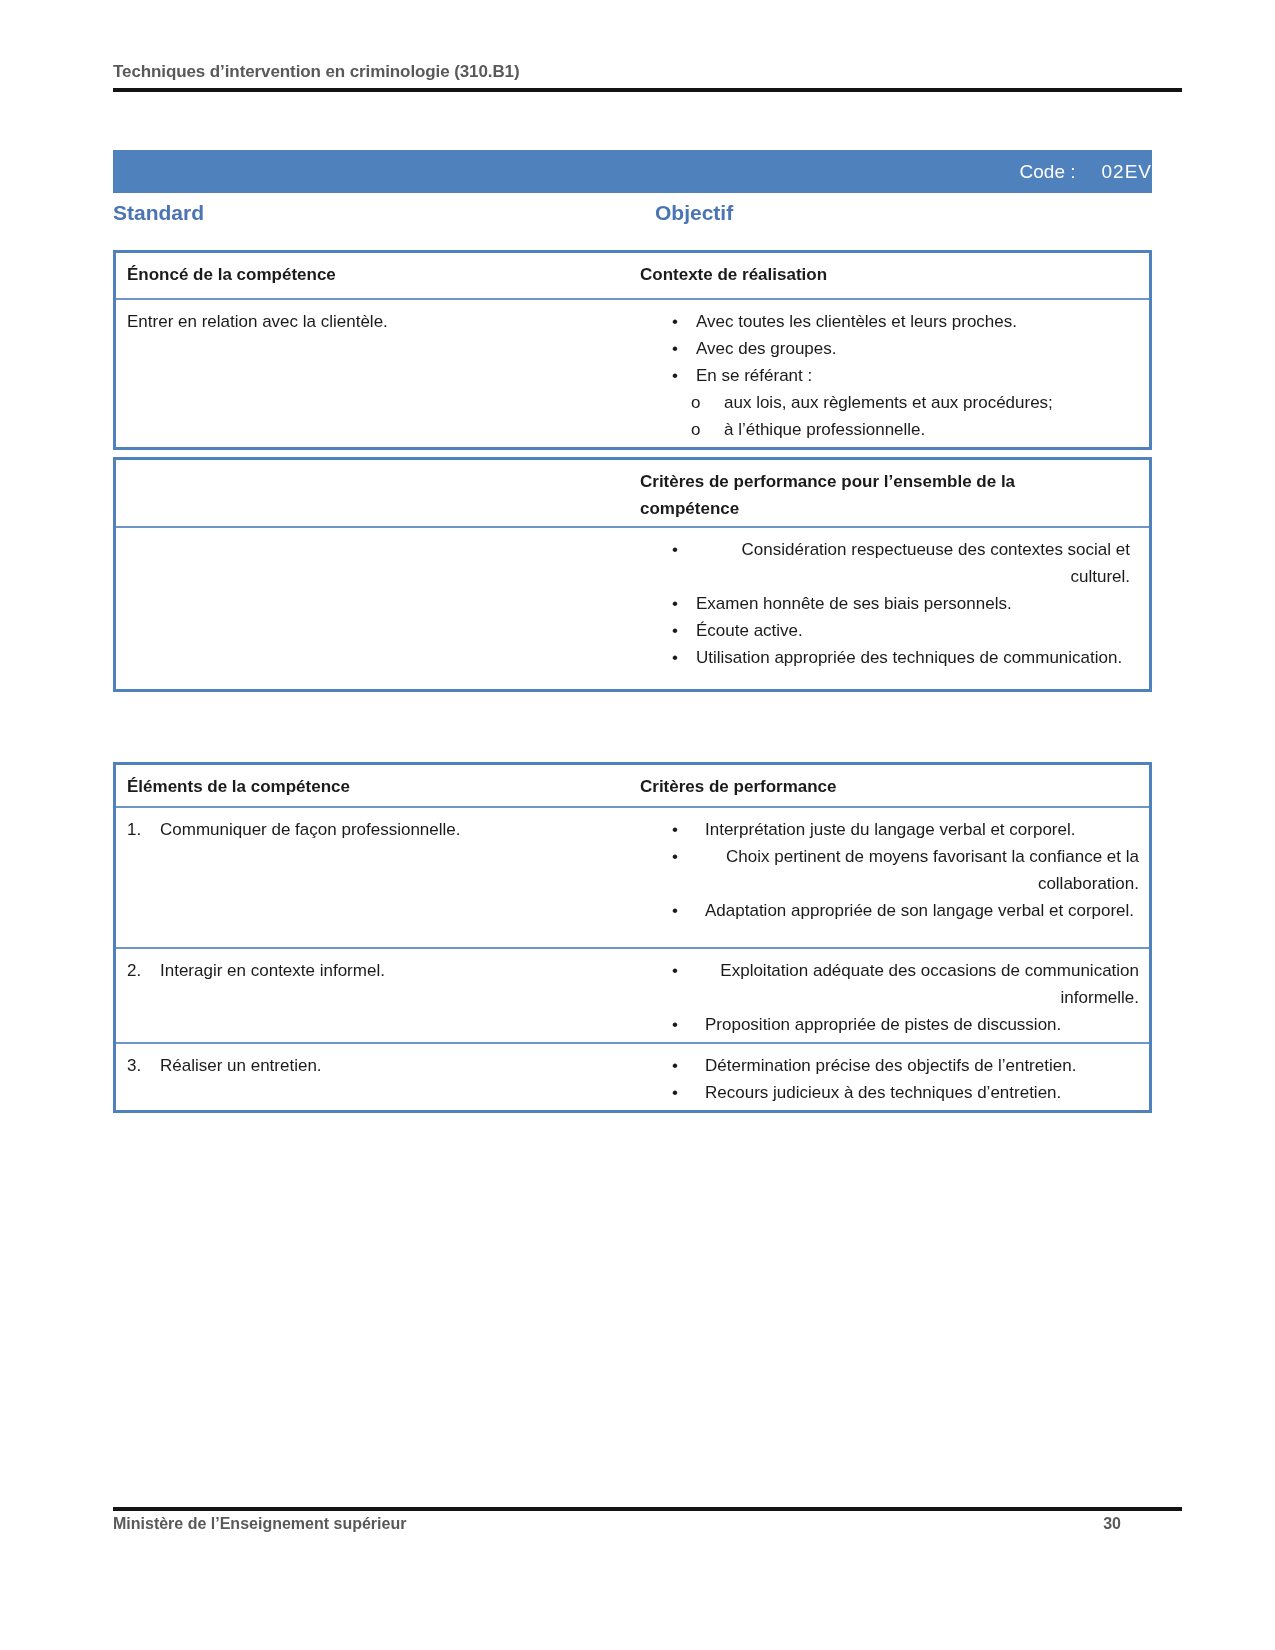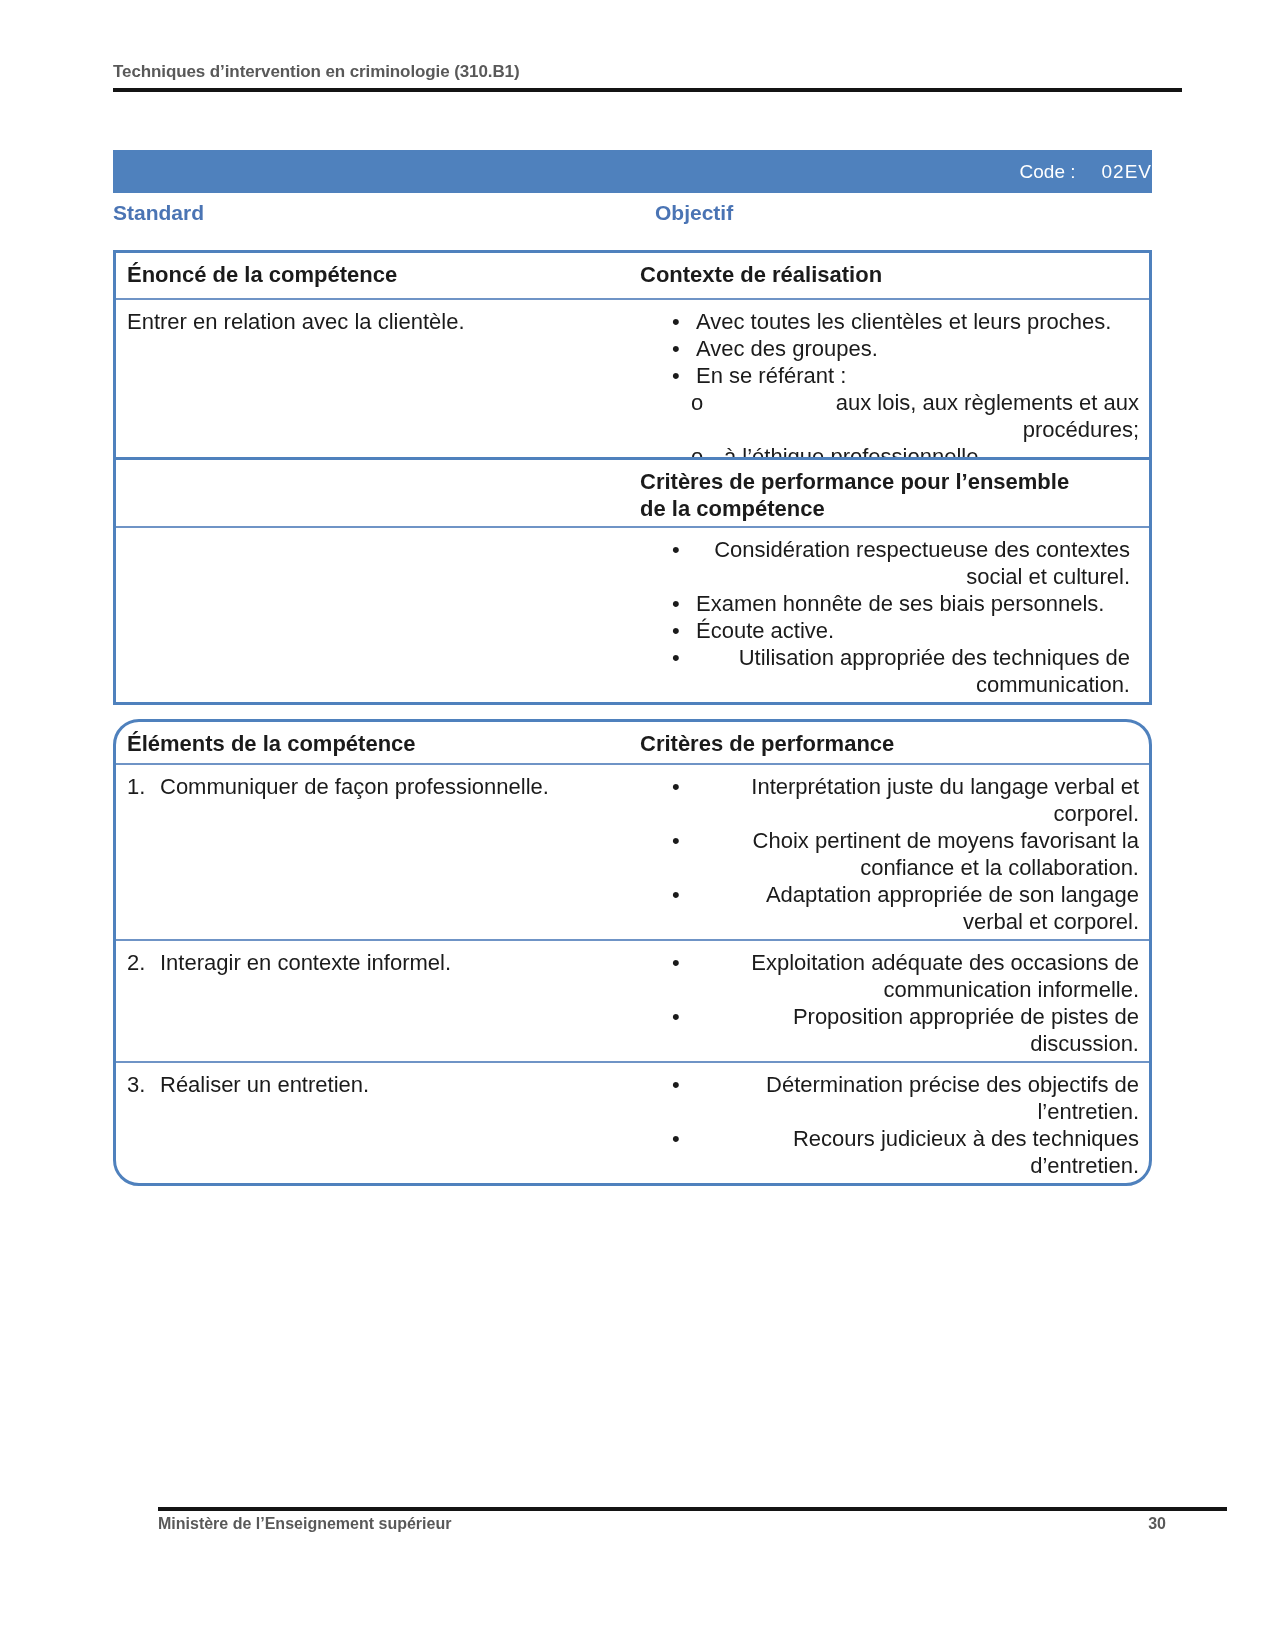--- a/index.html
+++ b/index.html
@@ -27,24 +27,24 @@
 
   
   .section-headings{position:absolute;left:113px;top:198px;width:1039px;display:grid;grid-template-columns:530px 1fr;}
   .section-headings .h{font-size:21px;font-weight:bold;color:var(--heading_blue);line-height:30px;}
   .section-headings .h.left{padding-left:12px;}
 
   
   .tbl{position:absolute;left:113px;width:1039px;border:3px solid var(--accent);background:#fff;}
   .tbl1{top:250px;}
   .tbl2{top:457px;}
-  .tbl3{top:719px;border-radius:26px;}
+  .tbl3{top:762px;}
   .trow{display:grid;grid-template-columns:515px 1fr;}
   .trow + .trow{border-top:2px solid var(--border_inner);gap:32px;}
-  .cell{padding:8px 10px 4px 11px;font-size:22px;line-height:27px;}
+  .cell{padding:8px 10px 4px 11px;font-size:17px;line-height:27px;}
   .cell.c2{padding-left:9px;}
   .cell.hdr{font-weight:bold;}
   .t1-hdr{min-height:45px;}
   .t1-body{min-height:139px;}
   .t2-hdr{min-height:65px;}
   .t2-body{min-height:161px;}
   .t3-hdr{min-height:41px;}
   .t3-r1{min-height:139px;}
   .t3-r2{min-height:83px;}
   .t3-r3{min-height:58px;}
@@ -59,21 +59,21 @@
   .bsub .bdot{flex:0 0 33px;}
   .t3list .bdot{flex:0 0 33px;}
   .t3list .btxt{max-width:440px;}
 
   
   .numline{display:flex;align-items:flex-start;}
   .num{flex:0 0 33px;}
   .numtxt{max-width:440px;}
 
   
-  .doc-footer{position:absolute;left:113px;top:1502px;width:1069px;margin-left:45px;}
+  .doc-footer{position:absolute;left:113px;top:1502px;width:1069px;}
   .frow{display:flex;padding-top:4px;font-size:16px;font-weight:bold;color:var(--muted);}
   .fpage{margin-left:auto;margin-right:61px;}
 </style>
 </head>
 <body>
 
 <div class="page">
 
   <div class="doc-header">
     <div class="rh-text">Techniques d’intervention en criminologie (310.B1)</div>

